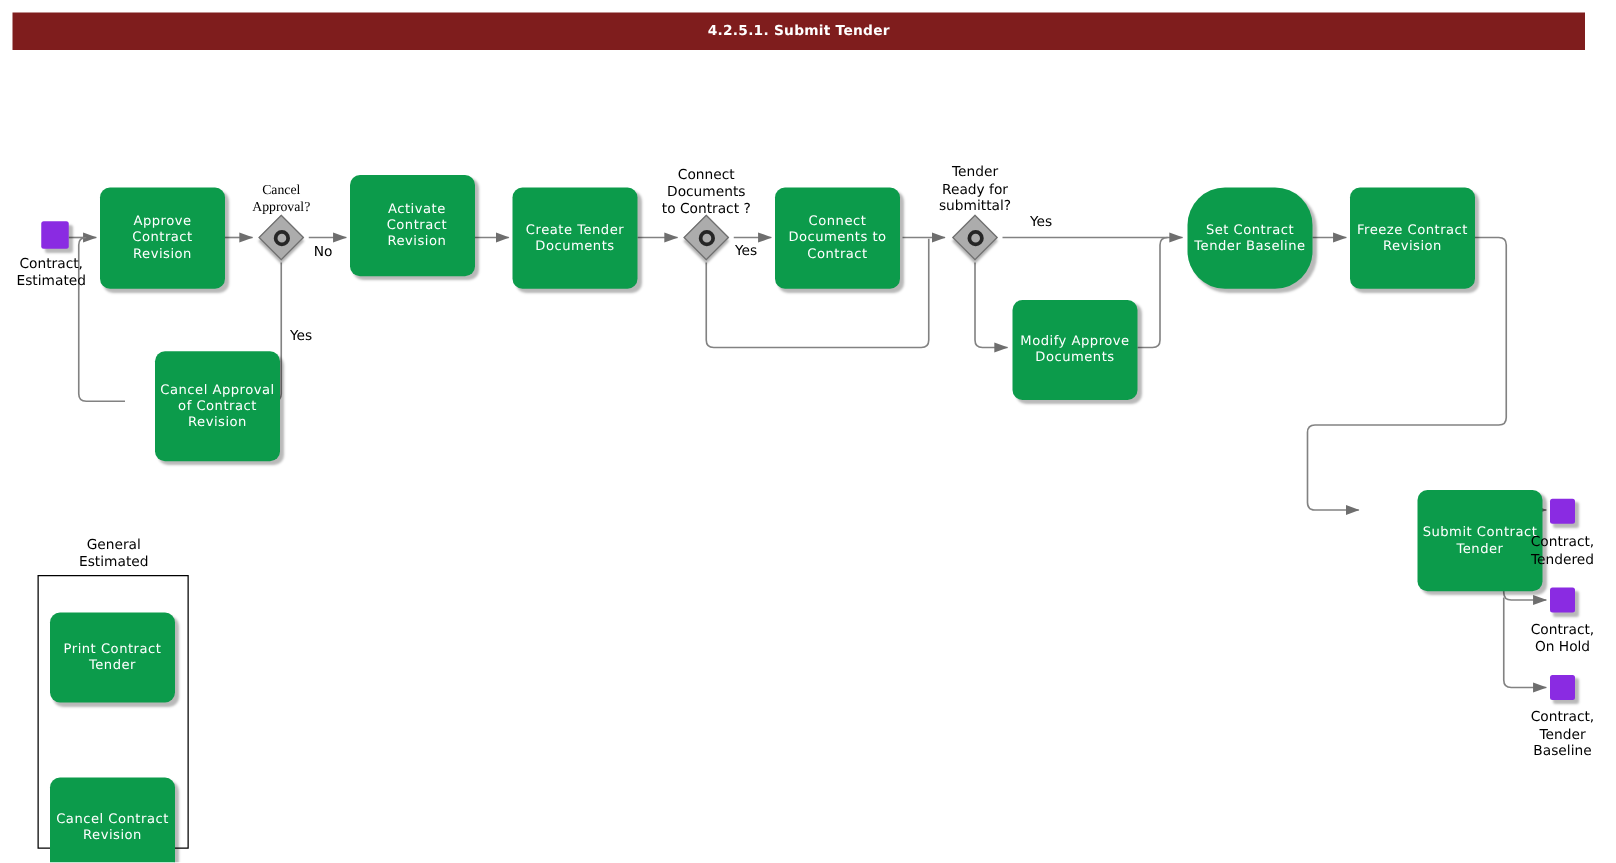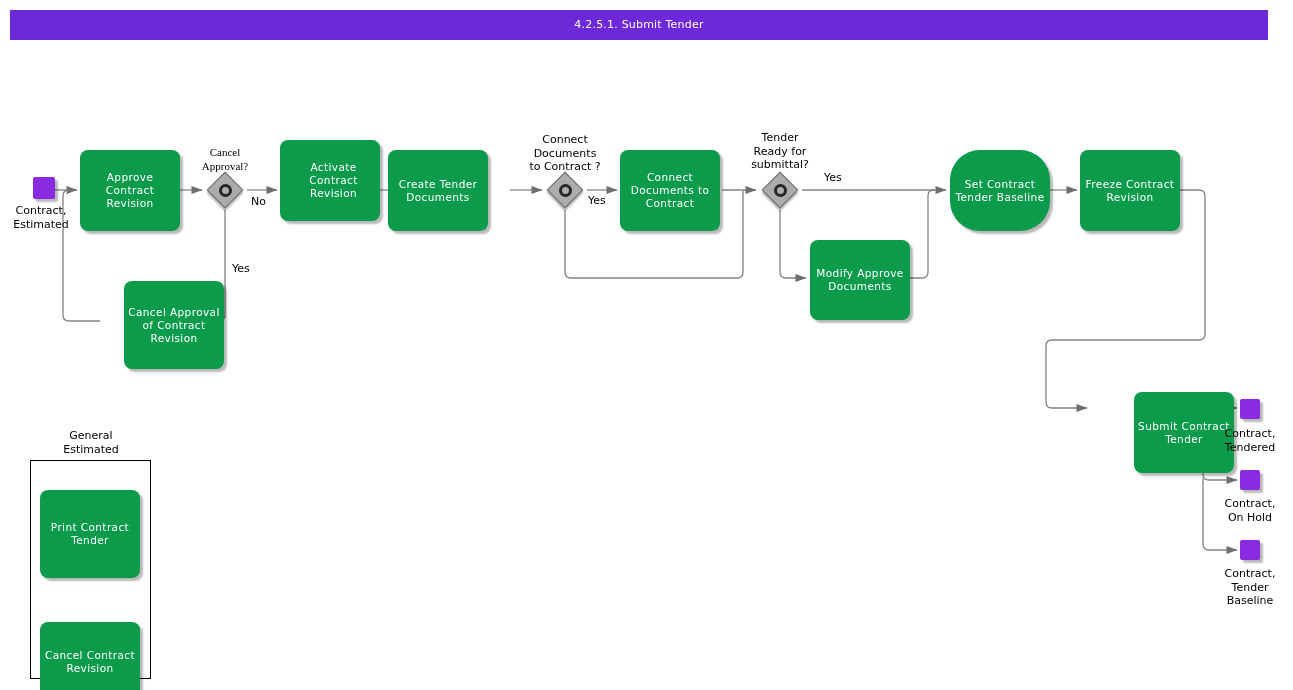--- a/index.html
+++ b/index.html
@@ -11,24 +11,24 @@
     width: 1293px;
     height: 690px;
     background: #ffffff;
     overflow: hidden;
   }
 
   .banner {
     position: absolute;
     left: 10px; top: 10px;
     width: 1258px; height: 30px;
-    background: #6d28d9;
+    background: #7f1d1d;
     color: #ffffff;
     font-size: 11px;
-    font-weight: normal;
+    font-weight: bold;
     text-align: center;
     line-height: 30px;
     letter-spacing: 0.2px;
   }
 
   svg.wires {
     position: absolute;
     left: 0; top: 0;
     pointer-events: none;
   }
@@ -148,21 +148,21 @@
   <div class="event-square" style="left:33px; top:177px;"></div>
   <div class="lbl" style="left:6px; top:204px; width:70px;">Contract,
 Estimated</div>
 
   <div class="task" style="left:80px; top:150px;">Approve
 Contract
 Revision</div>
   <div class="task" style="left:280px; top:140px;padding-left:10px;">Activate
 Contract
 Revision</div>
-  <div class="task" style="left:388px; top:150px;">Create Tender
+  <div class="task" style="left:410px; top:150px;">Create Tender
 Documents</div>
   <div class="task" style="left:620px; top:150px;">Connect
 Documents to
 Contract</div>
   <div class="task" style="left:950px; top:150px;border-radius:30px;">Set Contract
 Tender Baseline</div>
   <div class="task" style="left:1080px; top:150px;">Freeze Contract
 Revision</div>
 
   <div class="gateway" style="left:205px; top:170px;">
@@ -209,18 +209,18 @@
 On Hold</div>
 
   <div class="event-square small" style="left:1240px; top:540px;"></div>
   <div class="lbl" style="left:1215px; top:567px; width:70px;">Contract,
 Tender
 Baseline</div>
 
   <div class="lbl" style="left:56px; top:429px; width:70px;">General
 Estimated</div>
   <div class="group-box"></div>
-  <div class="task" style="left:40px; top:490px; height:88px;">Print Contract
+  <div class="task" style="left:40px; top:490px; height:72px;">Print Contract
 Tender</div>
   <div class="task" style="left:40px; top:622px; height:80px;text-align:center;">Cancel Contract
 Revision</div>
 
 </div>
 
 </body></html>

